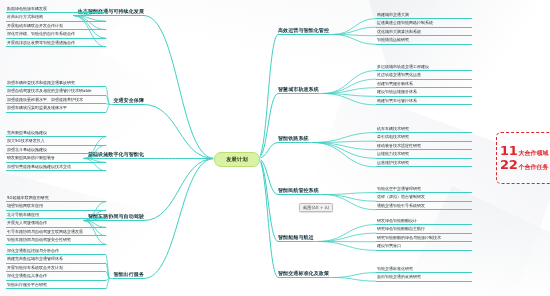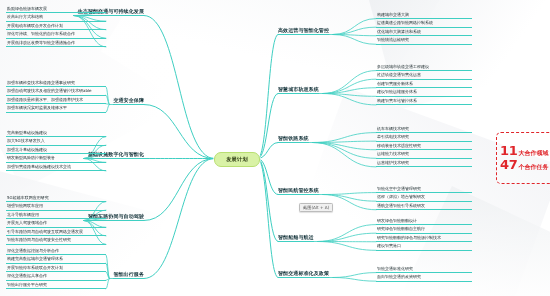--- a/index.html
+++ b/index.html
@@ -262,21 +262,21 @@
         <div class="leaf">面向智能交通的政策研究</div>
       </div>
     </div>
 
   <div id="callout">
     <div class="co-line">
       <span class="co-num">11</span>
       <span class="co-txt">大合作领域</span>
     </div>
     <div class="co-line">
-      <span class="co-num">47</span>
+      <span class="co-num">22</span>
       <span class="co-txt">个合作任务</span>
     </div>
   </div>
 
   <div id="tooltip">
     <span>截图(Alt + A)</span>
   </div>
 
 </div>
 

